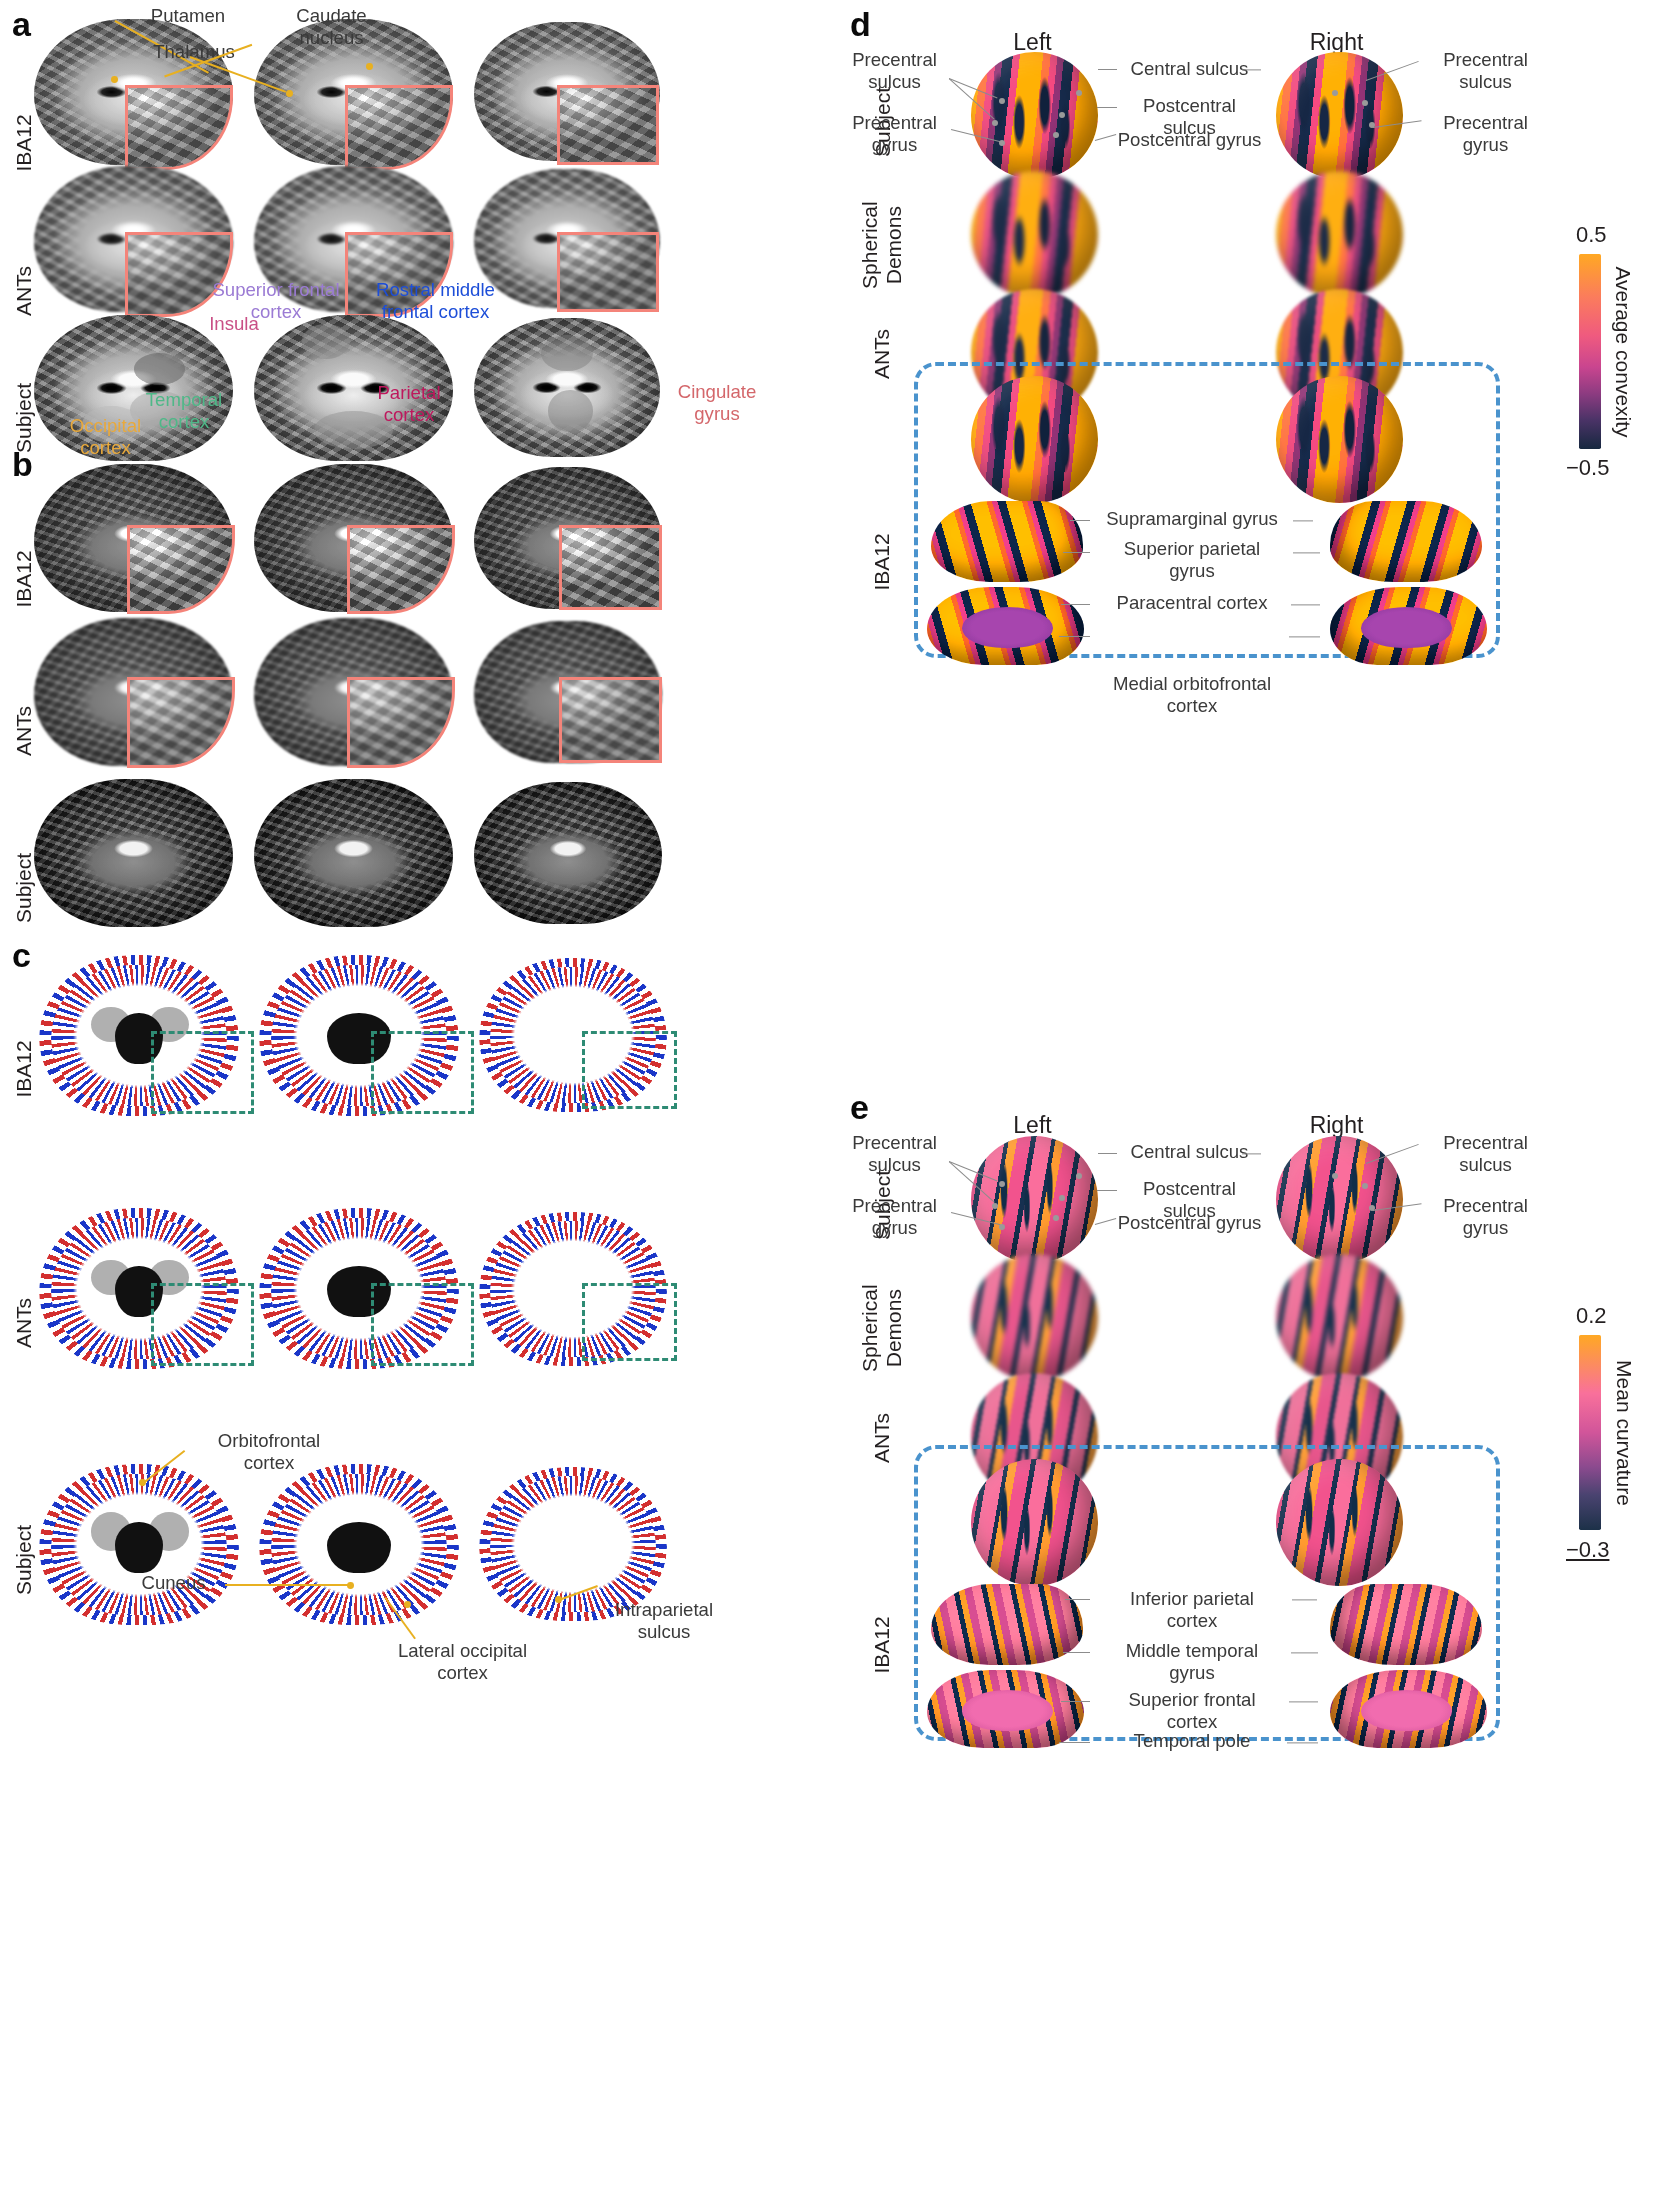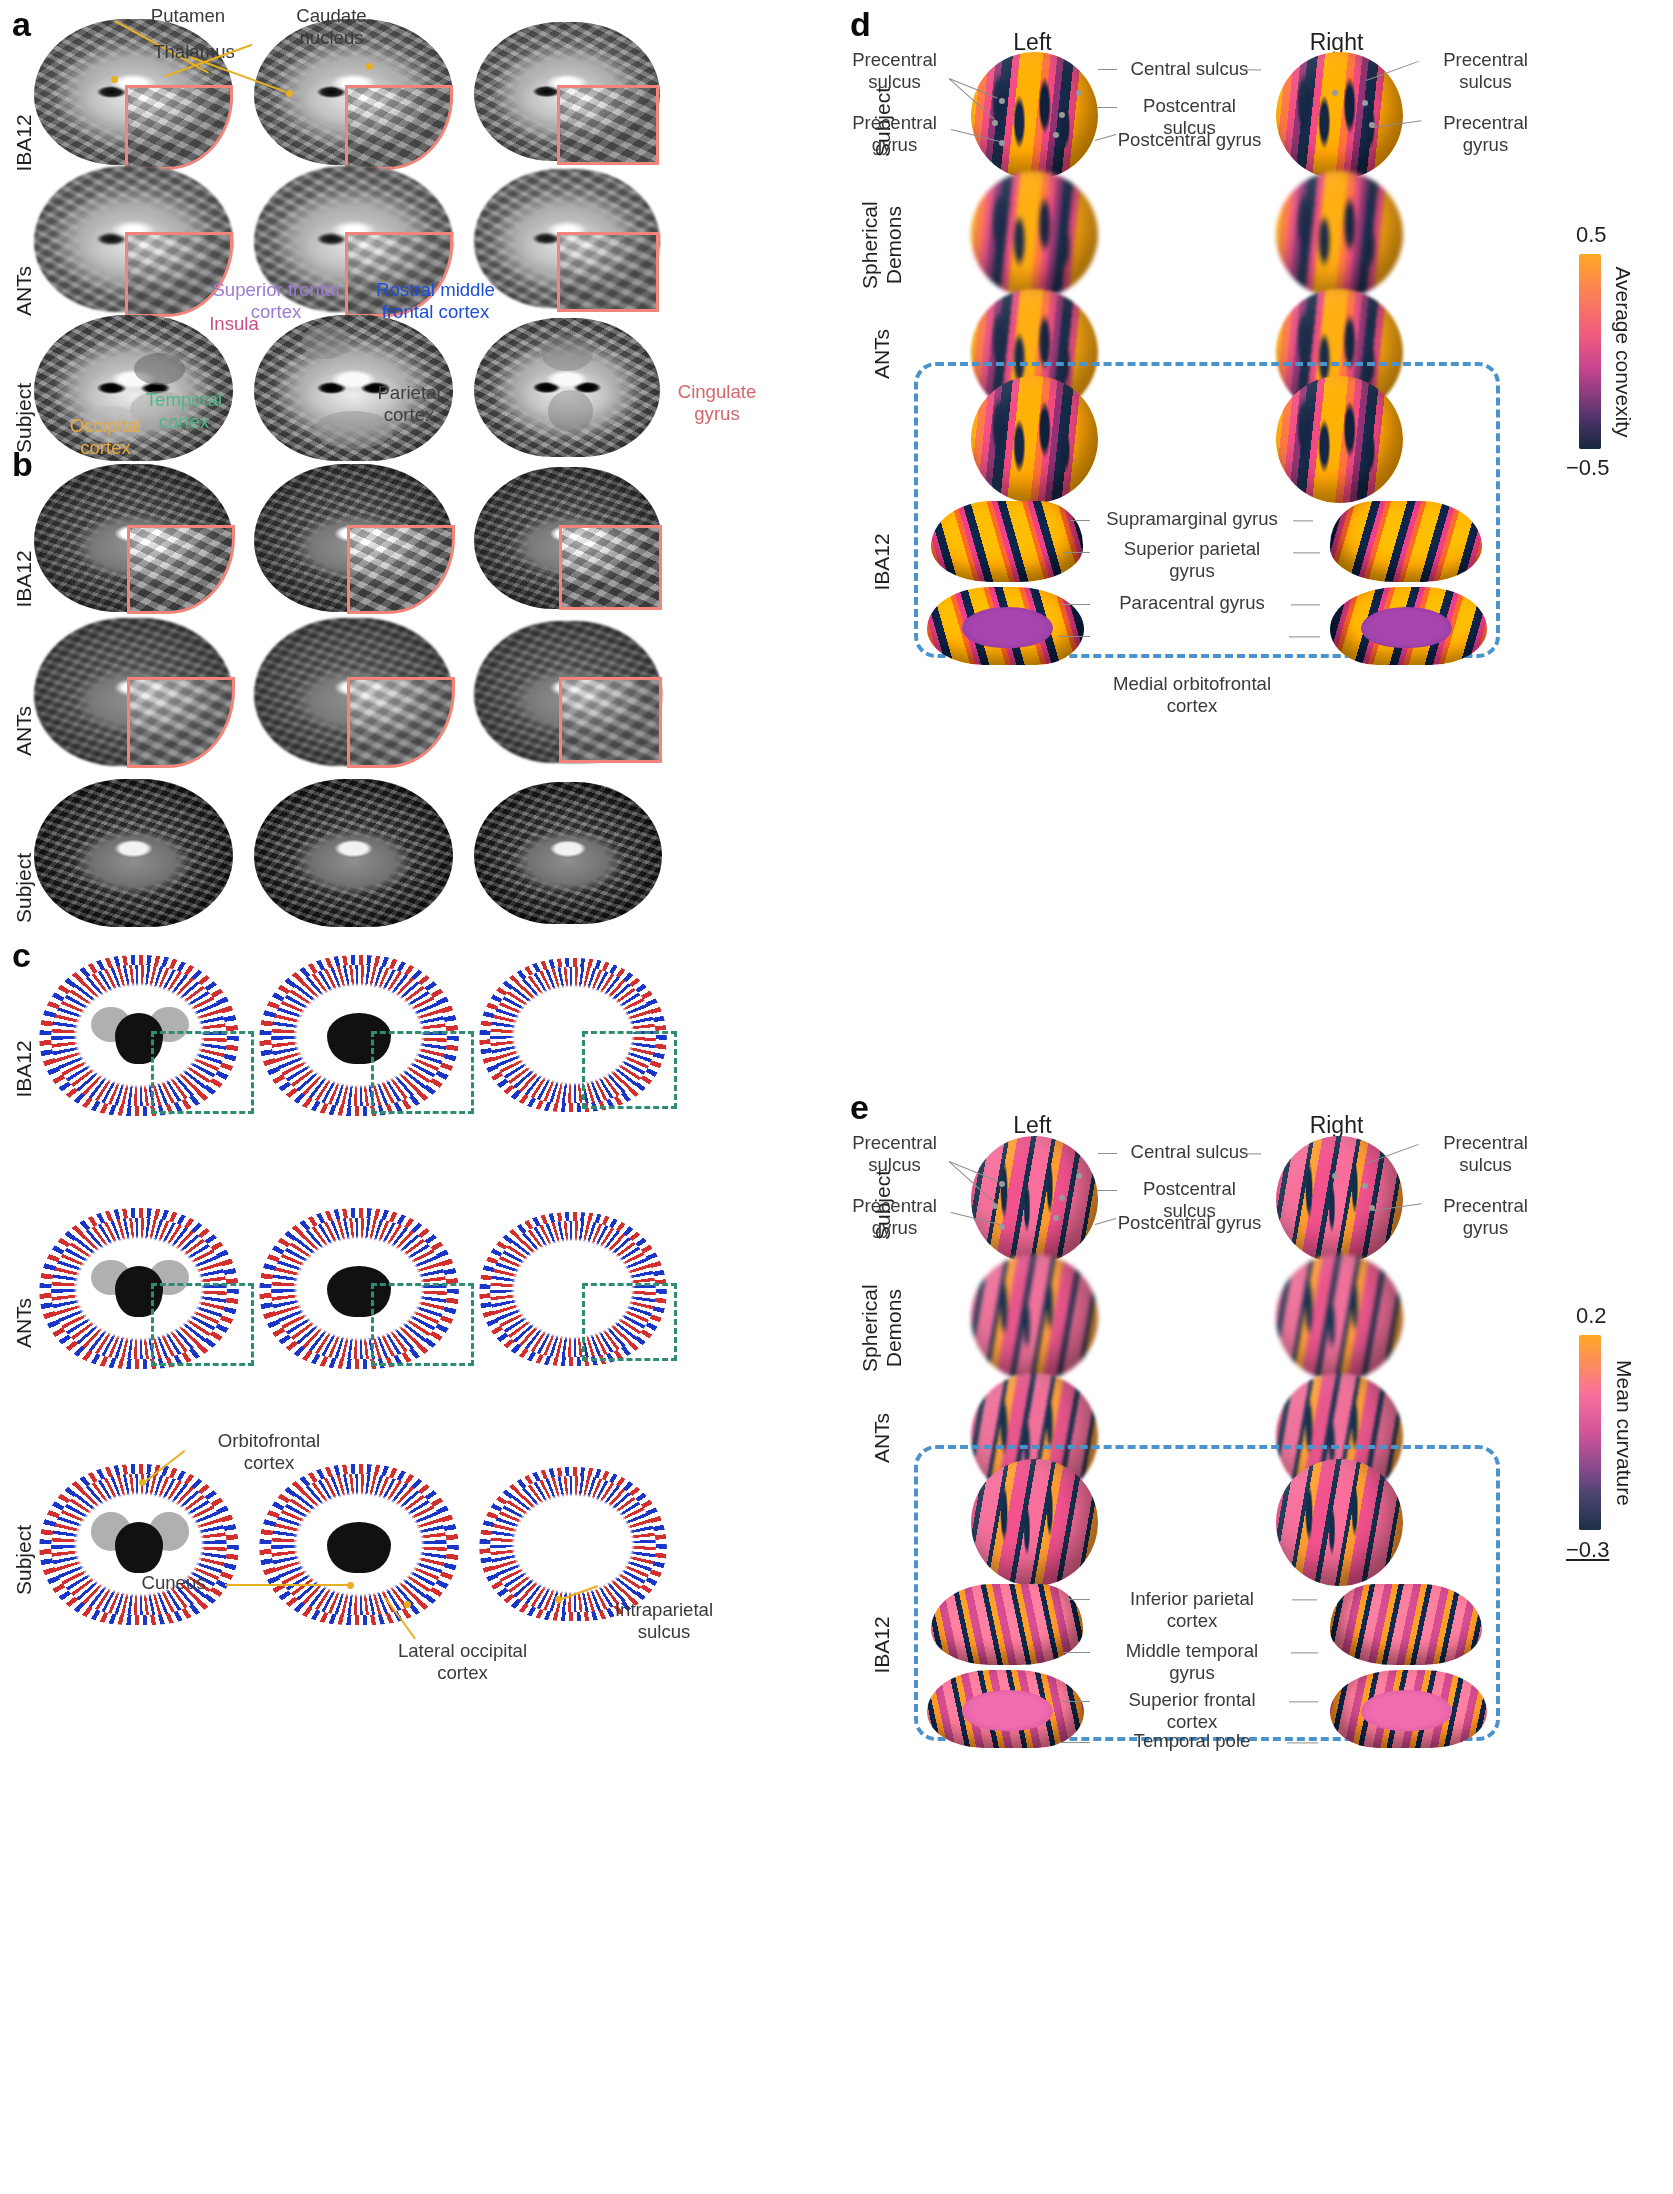--- a/index.html
+++ b/index.html
@@ -251,21 +251,21 @@
 
 <div class="abs anno c" style="left:200px;top:279px;width:152px;white-space:pre-line;color:#9b7bd4;">Superior frontal
 cortex</div>
 <div class="abs anno c" style="left:355px;top:279px;width:161px;white-space:pre-line;color:#1d4ed8;">Rostral middle
 frontal cortex</div>
 <div class="abs anno l" style="left:183px;top:313px;width:102px;color:#c94f86;">Insula</div>
 <div class="abs anno l" style="left:125px;top:389px;width:118px;white-space:pre-line;color:#4fb888;">Temporal
 cortex</div>
 <div class="abs anno c" style="left:42px;top:415px;width:127px;white-space:pre-line;color:#e8a93c;">Occipital
 cortex</div>
-<div class="abs anno l" style="left:354px;top:382px;width:110px;white-space:pre-line;color:#404040;">Parietal
+<div class="abs anno l" style="left:354px;top:382px;width:110px;white-space:pre-line;color:#be185d;">Parietal
 cortex</div>
 <div class="abs anno l" style="left:658px;top:381px;width:118px;white-space:pre-line;color:#d4676b;">Cingulate
 gyrus</div>
 
 <div class="abs panel-letter" style="left:12px;top:447px;">b</div>
 
 <div class="abs" style="left:6.8px;top:525px;width:34px;height:102px;">
   <div class="rowlabel" style="position:absolute;left:-34px;top:42px;width:102px;">IBA12</div>
 </div>
 <div class="abs" style="left:6.8px;top:677px;width:34px;height:102px;">
@@ -473,21 +473,21 @@
     <div class="core"></div>
   </div>
 
 <div class="abs anno c" style="left:1092px;top:508px;width:200px;">Supramarginal gyrus</div>
 <div class="lead abs" style="left:1070px;top:520px;width:20.3px;"></div>
 <div class="lead abs" style="left:1313px;top:520px;width:20.3px;transform:rotate(180deg);"></div>
 <div class="abs anno c" style="left:1092px;top:538px;width:200px;white-space:pre-line;line-height:1.18;">Superior parietal
 gyrus</div>
 <div class="lead abs" style="left:1063px;top:552px;width:27px;"></div>
 <div class="lead abs" style="left:1320px;top:552px;width:27px;transform:rotate(180deg);"></div>
-<div class="abs anno c" style="left:1092px;top:592px;width:200px;">Paracentral gyrus</div>
+<div class="abs anno c" style="left:1092px;top:592px;width:200px;">Paracentral cortex</div>
 <div class="lead abs" style="left:1061px;top:604px;width:29px;"></div>
 <div class="lead abs" style="left:1320px;top:604px;width:29px;transform:rotate(180deg);"></div>
 <div class="abs anno c" style="left:1092px;top:625px;width:200px;white-space:pre-line;line-height:1.18;margin-top:48px;">Medial orbitofrontal
 cortex</div>
 <div class="lead abs" style="left:1059px;top:636px;width:30.5px;"></div>
 <div class="lead abs" style="left:1320px;top:636px;width:30.5px;transform:rotate(180deg);"></div>
 
 <div class="abs cbar-lab" style="left:1576px;top:222px;">0.5</div>
 <div class="cbar magma abs" style="left:1579px;top:254px;height:195px;"></div>
 <div class="abs cbar-lab" style="left:1566px;top:455px;">−0.5</div>

